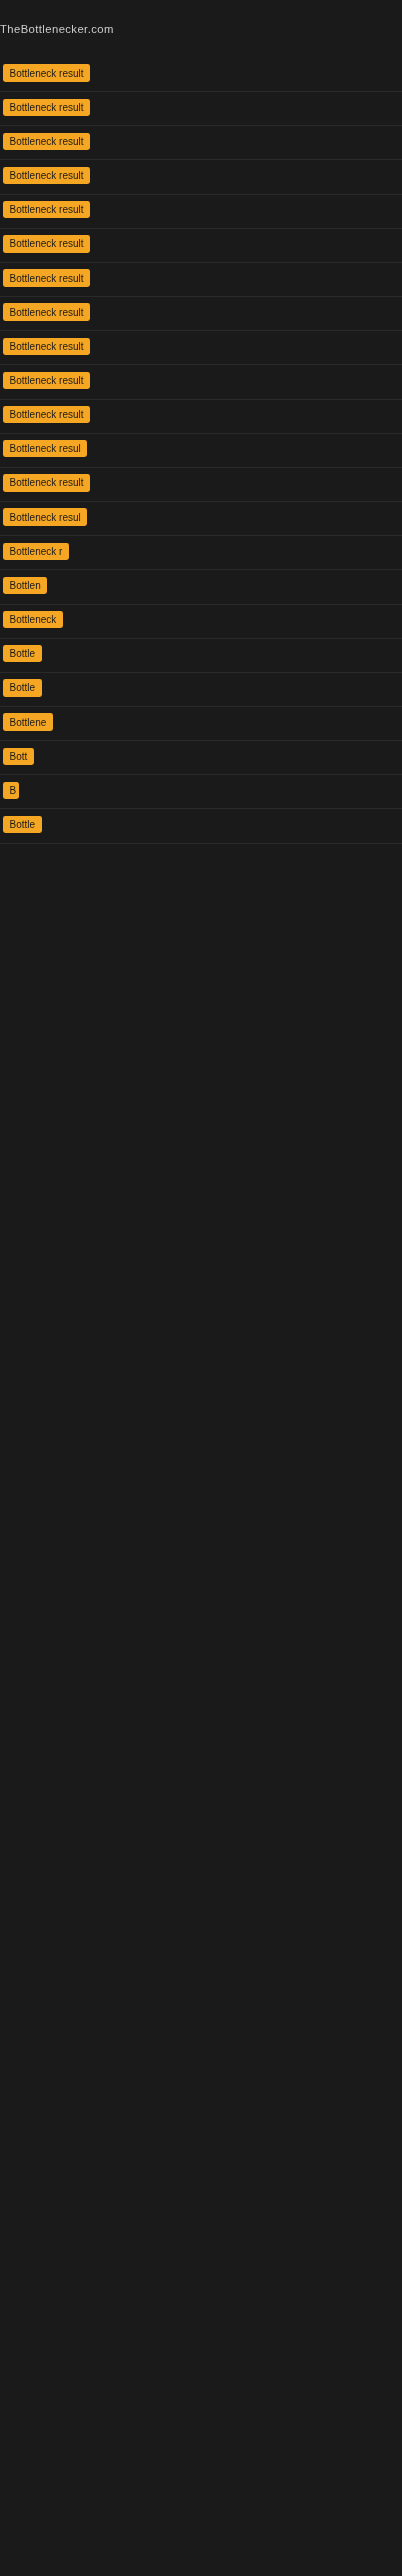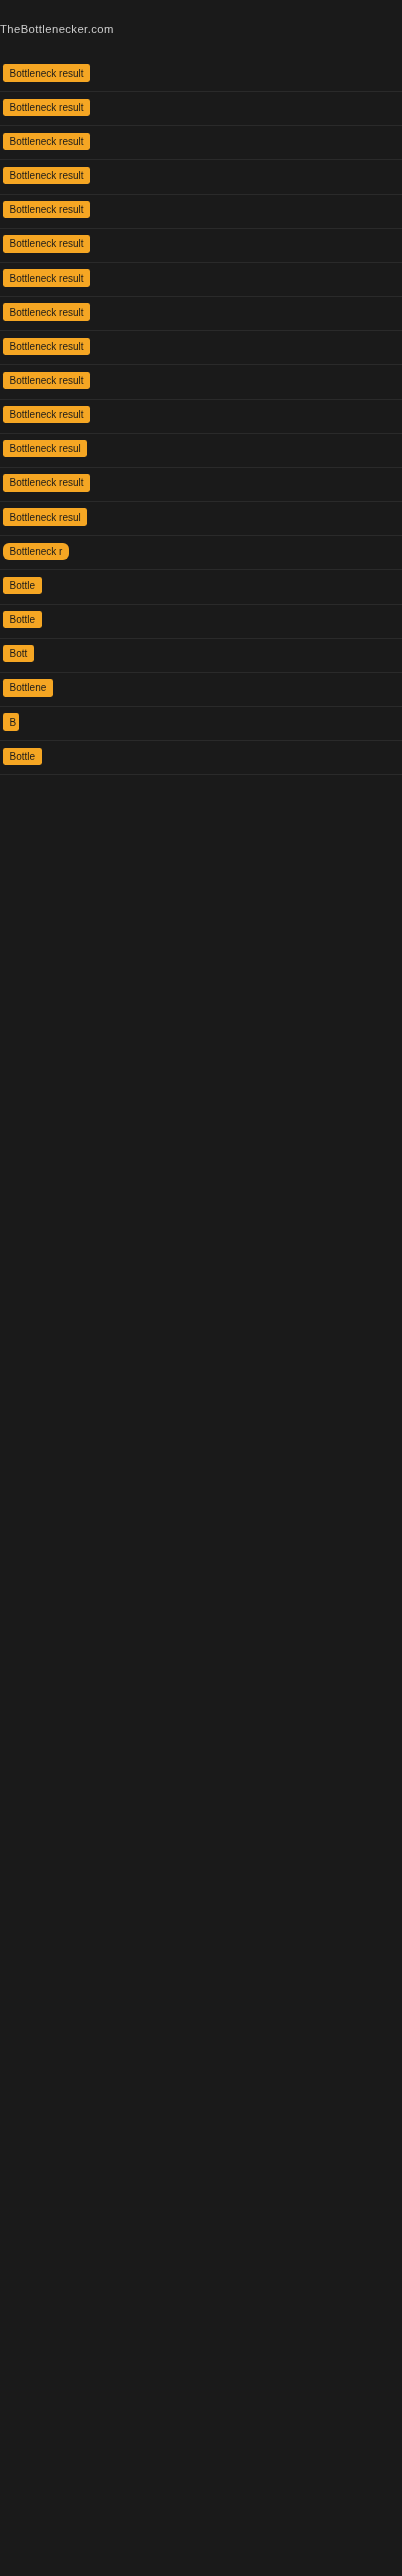--- a/index.html
+++ b/index.html
@@ -56,21 +56,23 @@
     <div class="row"><span class="bottleneck-badge" style="max-width: 97px;">Bottleneck result</span></div>
     <div class="row"><span class="bottleneck-badge" style="max-width: 97px;">Bottleneck result</span></div>
     <div class="row"><span class="bottleneck-badge" style="max-width: 97px;">Bottleneck result</span></div>
     <div class="row"><span class="bottleneck-badge" style="max-width: 97px;">Bottleneck result</span></div>
     <div class="row"><span class="bottleneck-badge" style="max-width: 97px;">Bottleneck result</span></div>
     <div class="row"><span class="bottleneck-badge" style="max-width: 97px;">Bottleneck result</span></div>
     <div class="row"><span class="bottleneck-badge" style="max-width: 97px;">Bottleneck result</span></div>
     <div class="row"><span class="bottleneck-badge" style="max-width: 87px;">Bottleneck resul</span></div>
     <div class="row"><span class="bottleneck-badge" style="max-width: 93px;">Bottleneck result</span></div>
     <div class="row"><span class="bottleneck-badge" style="max-width: 89px;">Bottleneck resul</span></div>
-    <div class="row"><span class="bottleneck-badge" style="max-width: 71px; border-radius: 6px;">Bottleneck r</span></div>
+    <div class="row"><span class="bottleneck-badge" style="max-width: 71px;">Bottleneck r</span></div>
+    <div class="row"><span class="bottleneck-badge" style="max-width: 55px;">Bottlen</span></div>
+    <div class="row"><span class="bottleneck-badge" style="max-width: 63px;">Bottleneck</span></div>
     <div class="row"><span class="bottleneck-badge" style="max-width: 47px;">Bottle</span></div>
     <div class="row"><span class="bottleneck-badge" style="max-width: 47px;">Bottle</span></div>
+    <div class="row"><span class="bottleneck-badge" style="max-width: 55px;">Bottlene</span></div>
     <div class="row"><span class="bottleneck-badge" style="max-width: 34px;">Bott</span></div>
-    <div class="row"><span class="bottleneck-badge" style="max-width: 55px;">Bottlene</span></div>
     <div class="row"><span class="bottleneck-badge" style="max-width: 16px;">B</span></div>
     <div class="row"><span class="bottleneck-badge" style="max-width: 47px;">Bottle</span></div>
   </div>
 
 
 </body></html>

